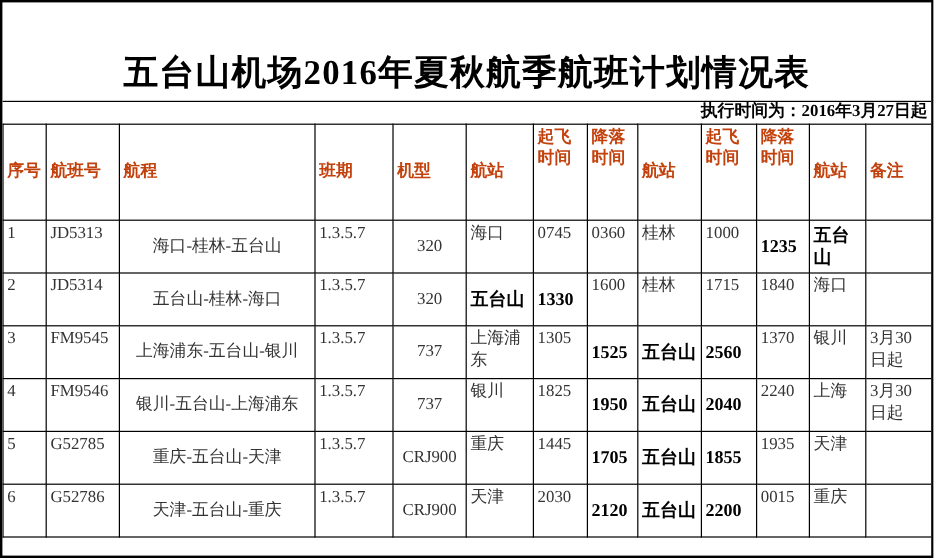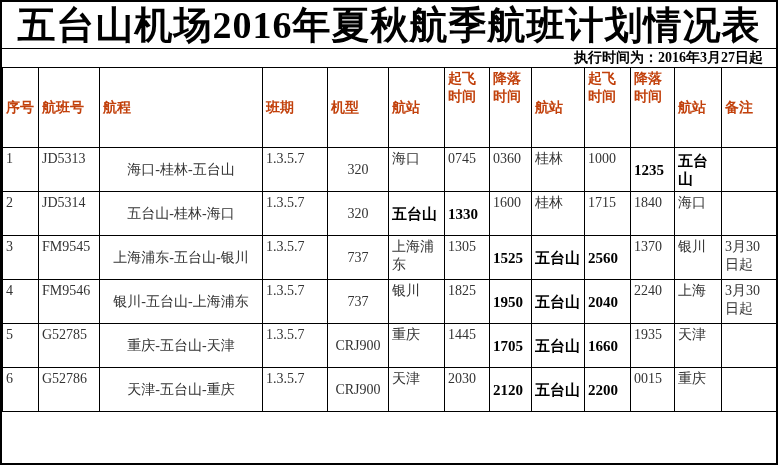--- a/index.html
+++ b/index.html
@@ -14,34 +14,35 @@
     box-sizing: border-box;
     border: 2px solid #000000;
     background: #ffffff;
     overflow: hidden;
   }
   .title-row {
     height: 46px;
     line-height: 46px;
     border-bottom: 1px solid #000000;
     text-align: center;
-    font-size: 38px;
+    font-size: 29px;
     font-weight: bold;
     color: #000000;
     letter-spacing: 1px;
     white-space: nowrap;
+    margin-top: 36px;
   }
   .exec-row {
     height: 18px;
     line-height: 17px;
     text-align: right;
     font-size: 14px;
     font-weight: bold;
     color: #000000;
-    padding-right: 13px;
+    padding-right: 3px;
     box-sizing: border-box;
     overflow: hidden;
   }
   table.flight-table {
     border-collapse: collapse;
     table-layout: fixed;
     width: 774px;
     margin: 0;
   }
   .flight-table th,
@@ -196,21 +197,21 @@
         <tr>
           <td class="c0">5</td>
           <td class="c1">G52785</td>
           <td class="c2">重庆-五台山-天津</td>
           <td class="c3">1.3.5.7</td>
           <td class="c4">CRJ900</td>
           <td class="c5">重庆</td>
           <td class="c6">1445</td>
           <td class="c7 b">1705</td>
           <td class="c8 b">五台山</td>
-          <td class="c9 b">1660</td>
+          <td class="c9 b">1855</td>
           <td class="c10">1935</td>
           <td class="c11">天津</td>
           <td class="c12"></td>
         </tr>
         <tr>
           <td class="c0">6</td>
           <td class="c1">G52786</td>
           <td class="c2">天津-五台山-重庆</td>
           <td class="c3">1.3.5.7</td>
           <td class="c4">CRJ900</td>

